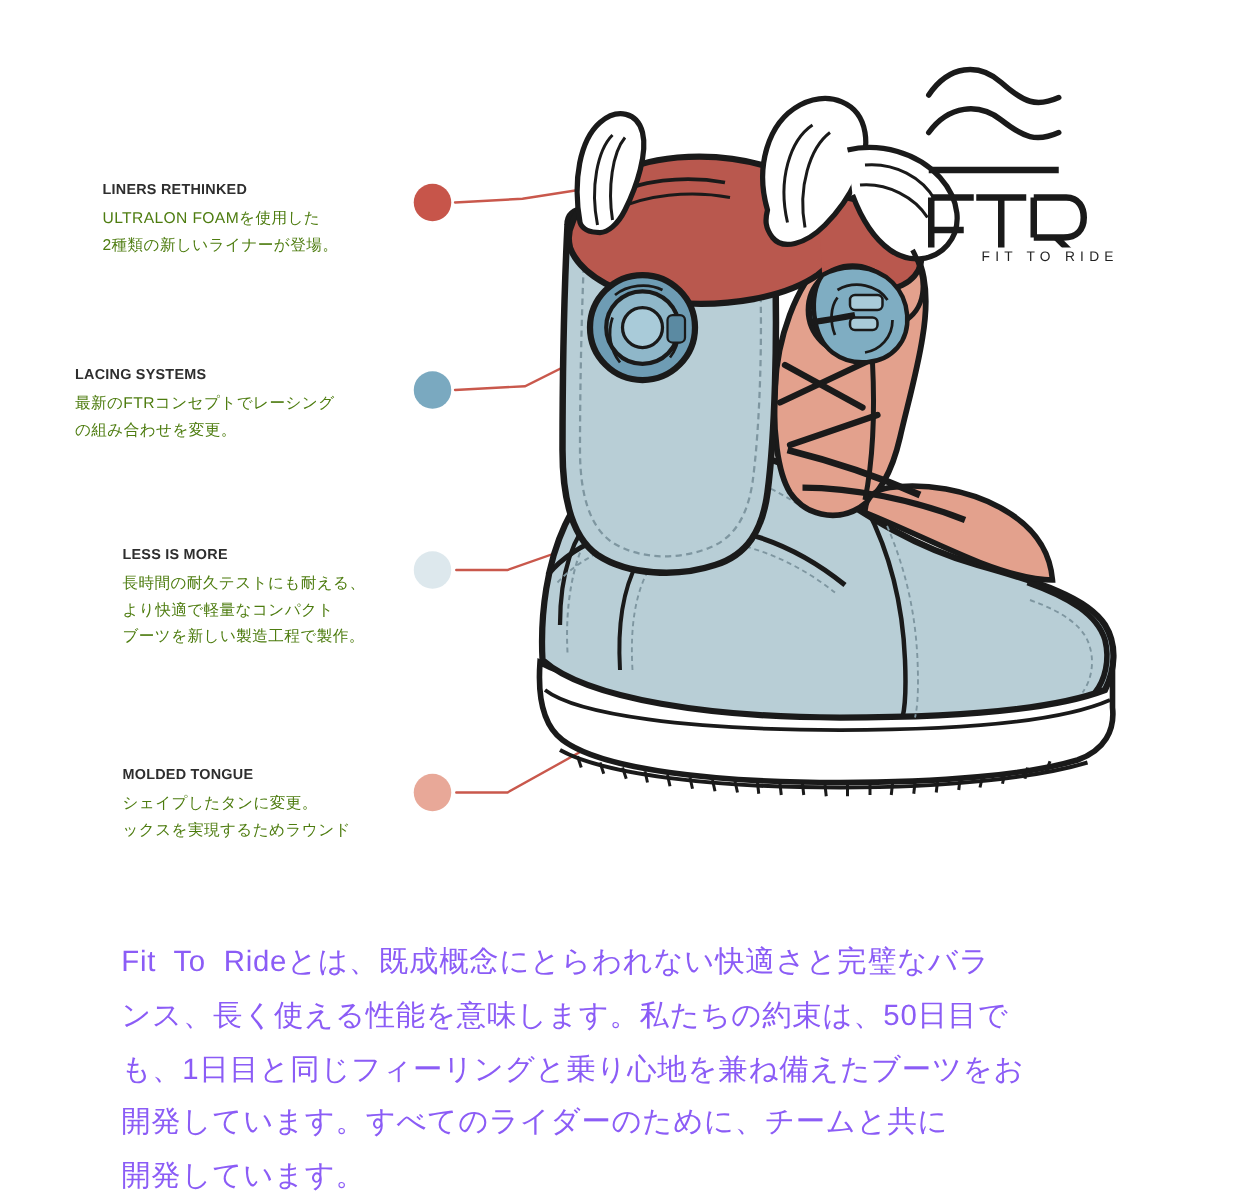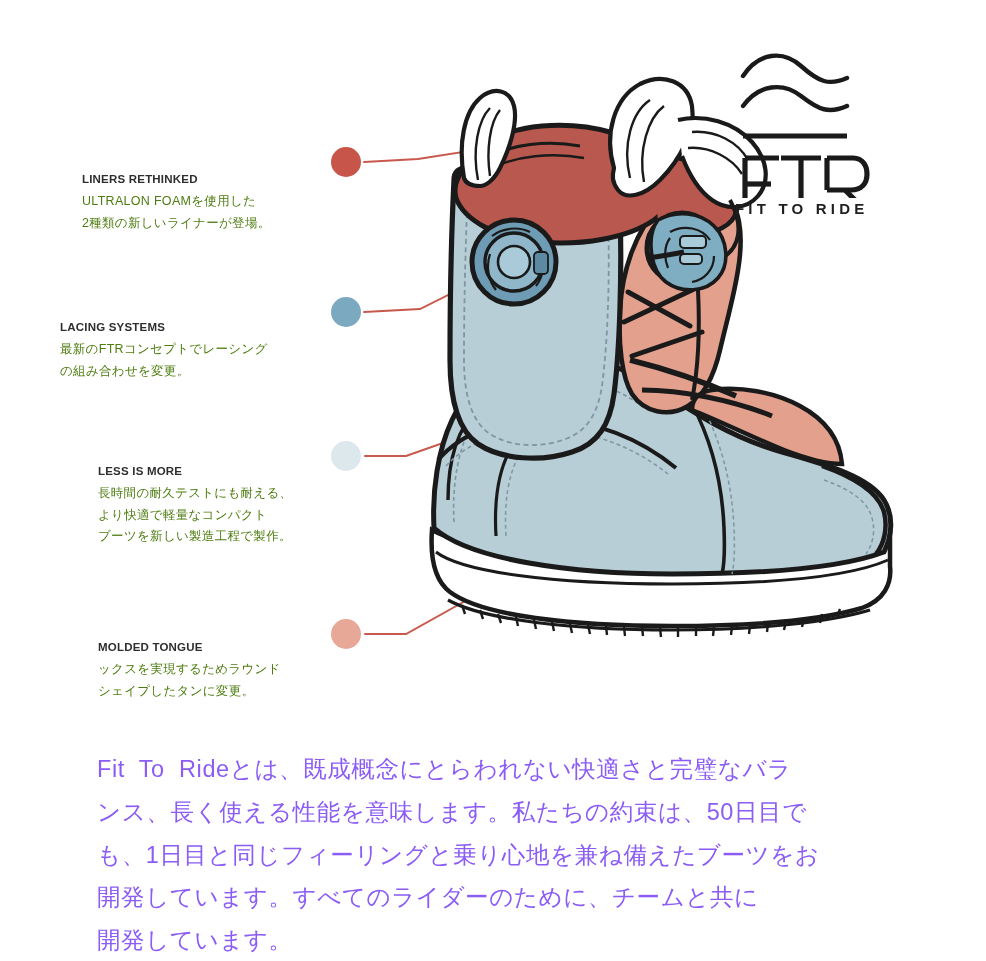--- a/index.html
+++ b/index.html
@@ -29,21 +29,20 @@
     position: absolute;
     left: 0;
     top: 0;
     width: 340px;
     height: 740px;
   }
 
   .feature {
     position: absolute;
     width: 250px;
-    margin-top: 27px;
   }
 
   .feature-title {
     font-size: 11.5px;
     font-weight: bold;
     letter-spacing: 0.2px;
     color: #2e2e2e;
     margin: 0 0 6px 0;
     white-space: nowrap;
   }
@@ -99,23 +98,23 @@
     left: 735px;
     top: 38px;
     width: 160px;
     height: 190px;
   }
   #ftr-logo .tagline {
     position: absolute;
     left: 0;
     top: 162px;
     width: 160px;
-    text-align: left;
-    font-size: 15px;
-    font-weight: bold;
+    text-align: right;
+    font-size: 11px;
+    font-weight: normal;
     letter-spacing: 4.2px;
     color: #1f1f1f;
   }
 
   
   #bottom-copy {
     position: absolute;
     left: 97px;
     top: 748px;
     width: 800px;
@@ -370,22 +369,22 @@
         <span>長時間の耐久テストにも耐える、</span>
         <span>より快適で軽量なコンパクト</span>
         <span>ブーツを新しい製造工程で製作。</span>
       </div>
     </div>
 
     <div class="dot d3" style="background:#e8a898;"></div>
     <div class="feature f3">
       <div class="feature-title">MOLDED TONGUE</div>
       <div class="feature-body">
+        <span>シェイプしたタンに変更。</span>
         <span>ックスを実現するためラウンド</span>
-        <span>シェイプしたタンに変更。</span>
       </div>
     </div>
 
   </div>
 
   <div id="bottom-copy">
     <span class="line">Fit  To  Rideとは、既成概念にとらわれない快適さと完璧なバラ</span>
     <span class="line">ンス、長く使える性能を意味します。私たちの約束は、50日目で</span>
     <span class="line">も、1日目と同じフィーリングと乗り心地を兼ね備えたブーツをお</span>
     <span class="line">開発しています。すべてのライダーのために、チームと共に</span>

